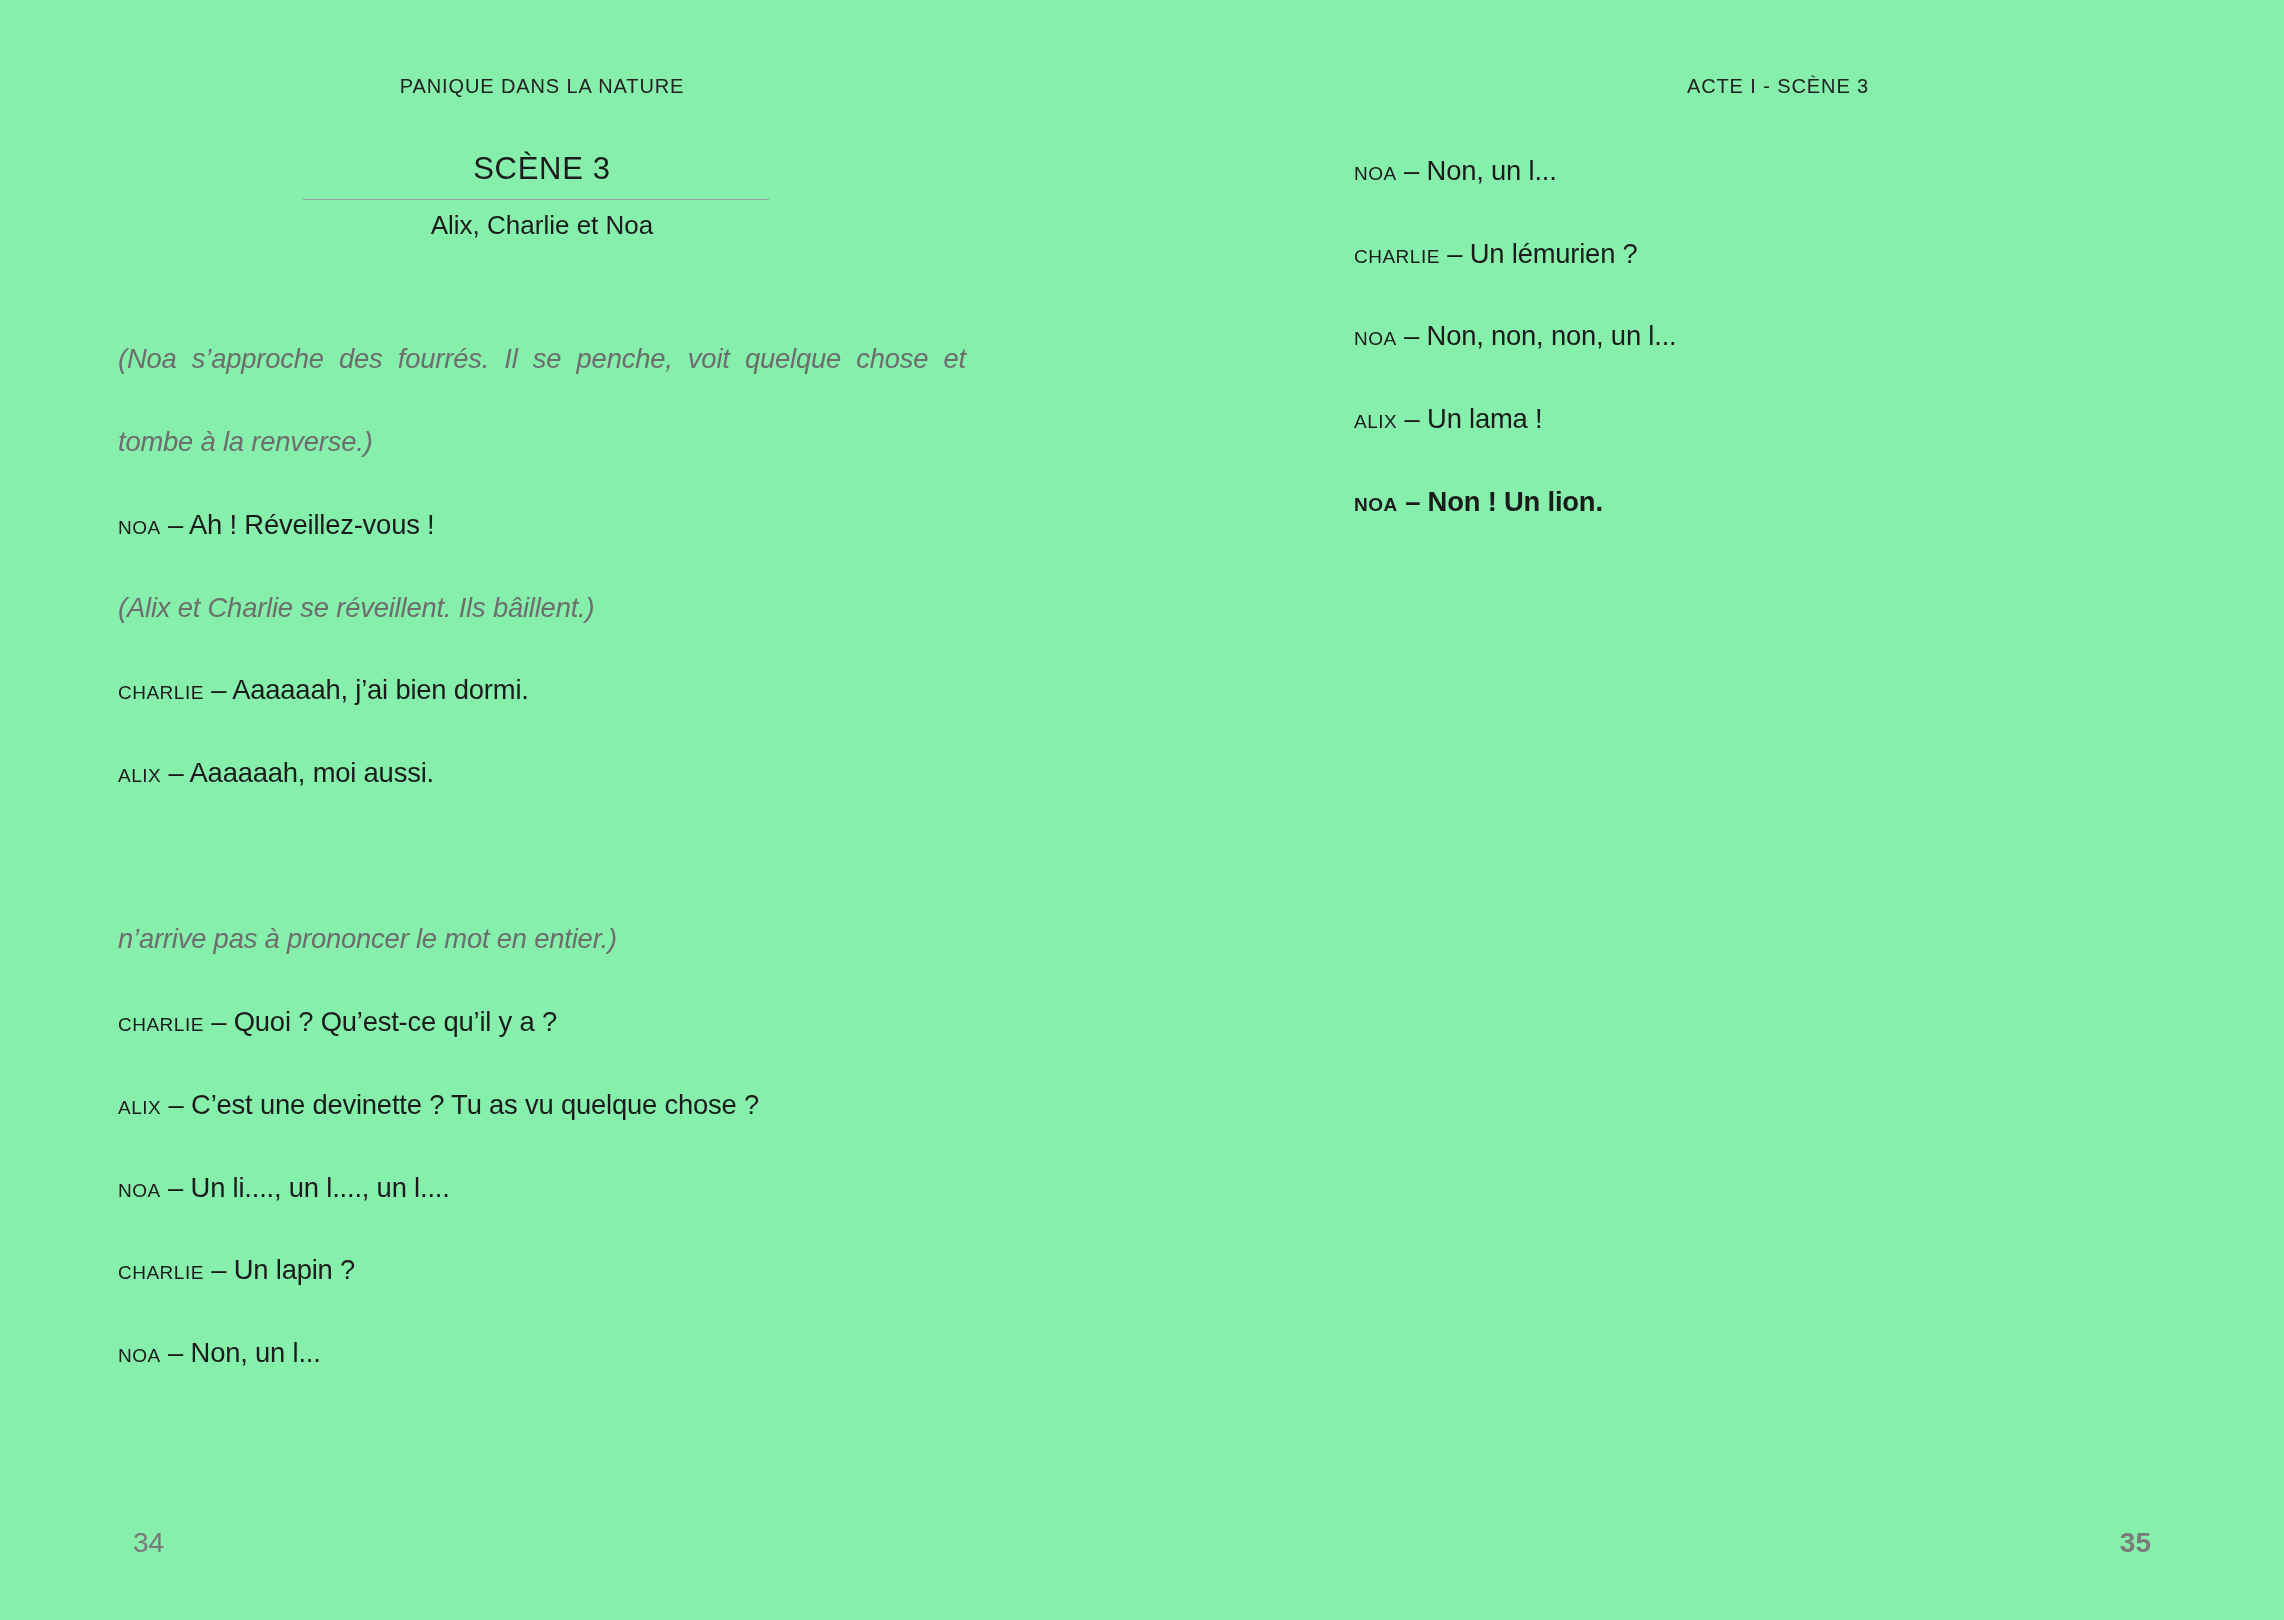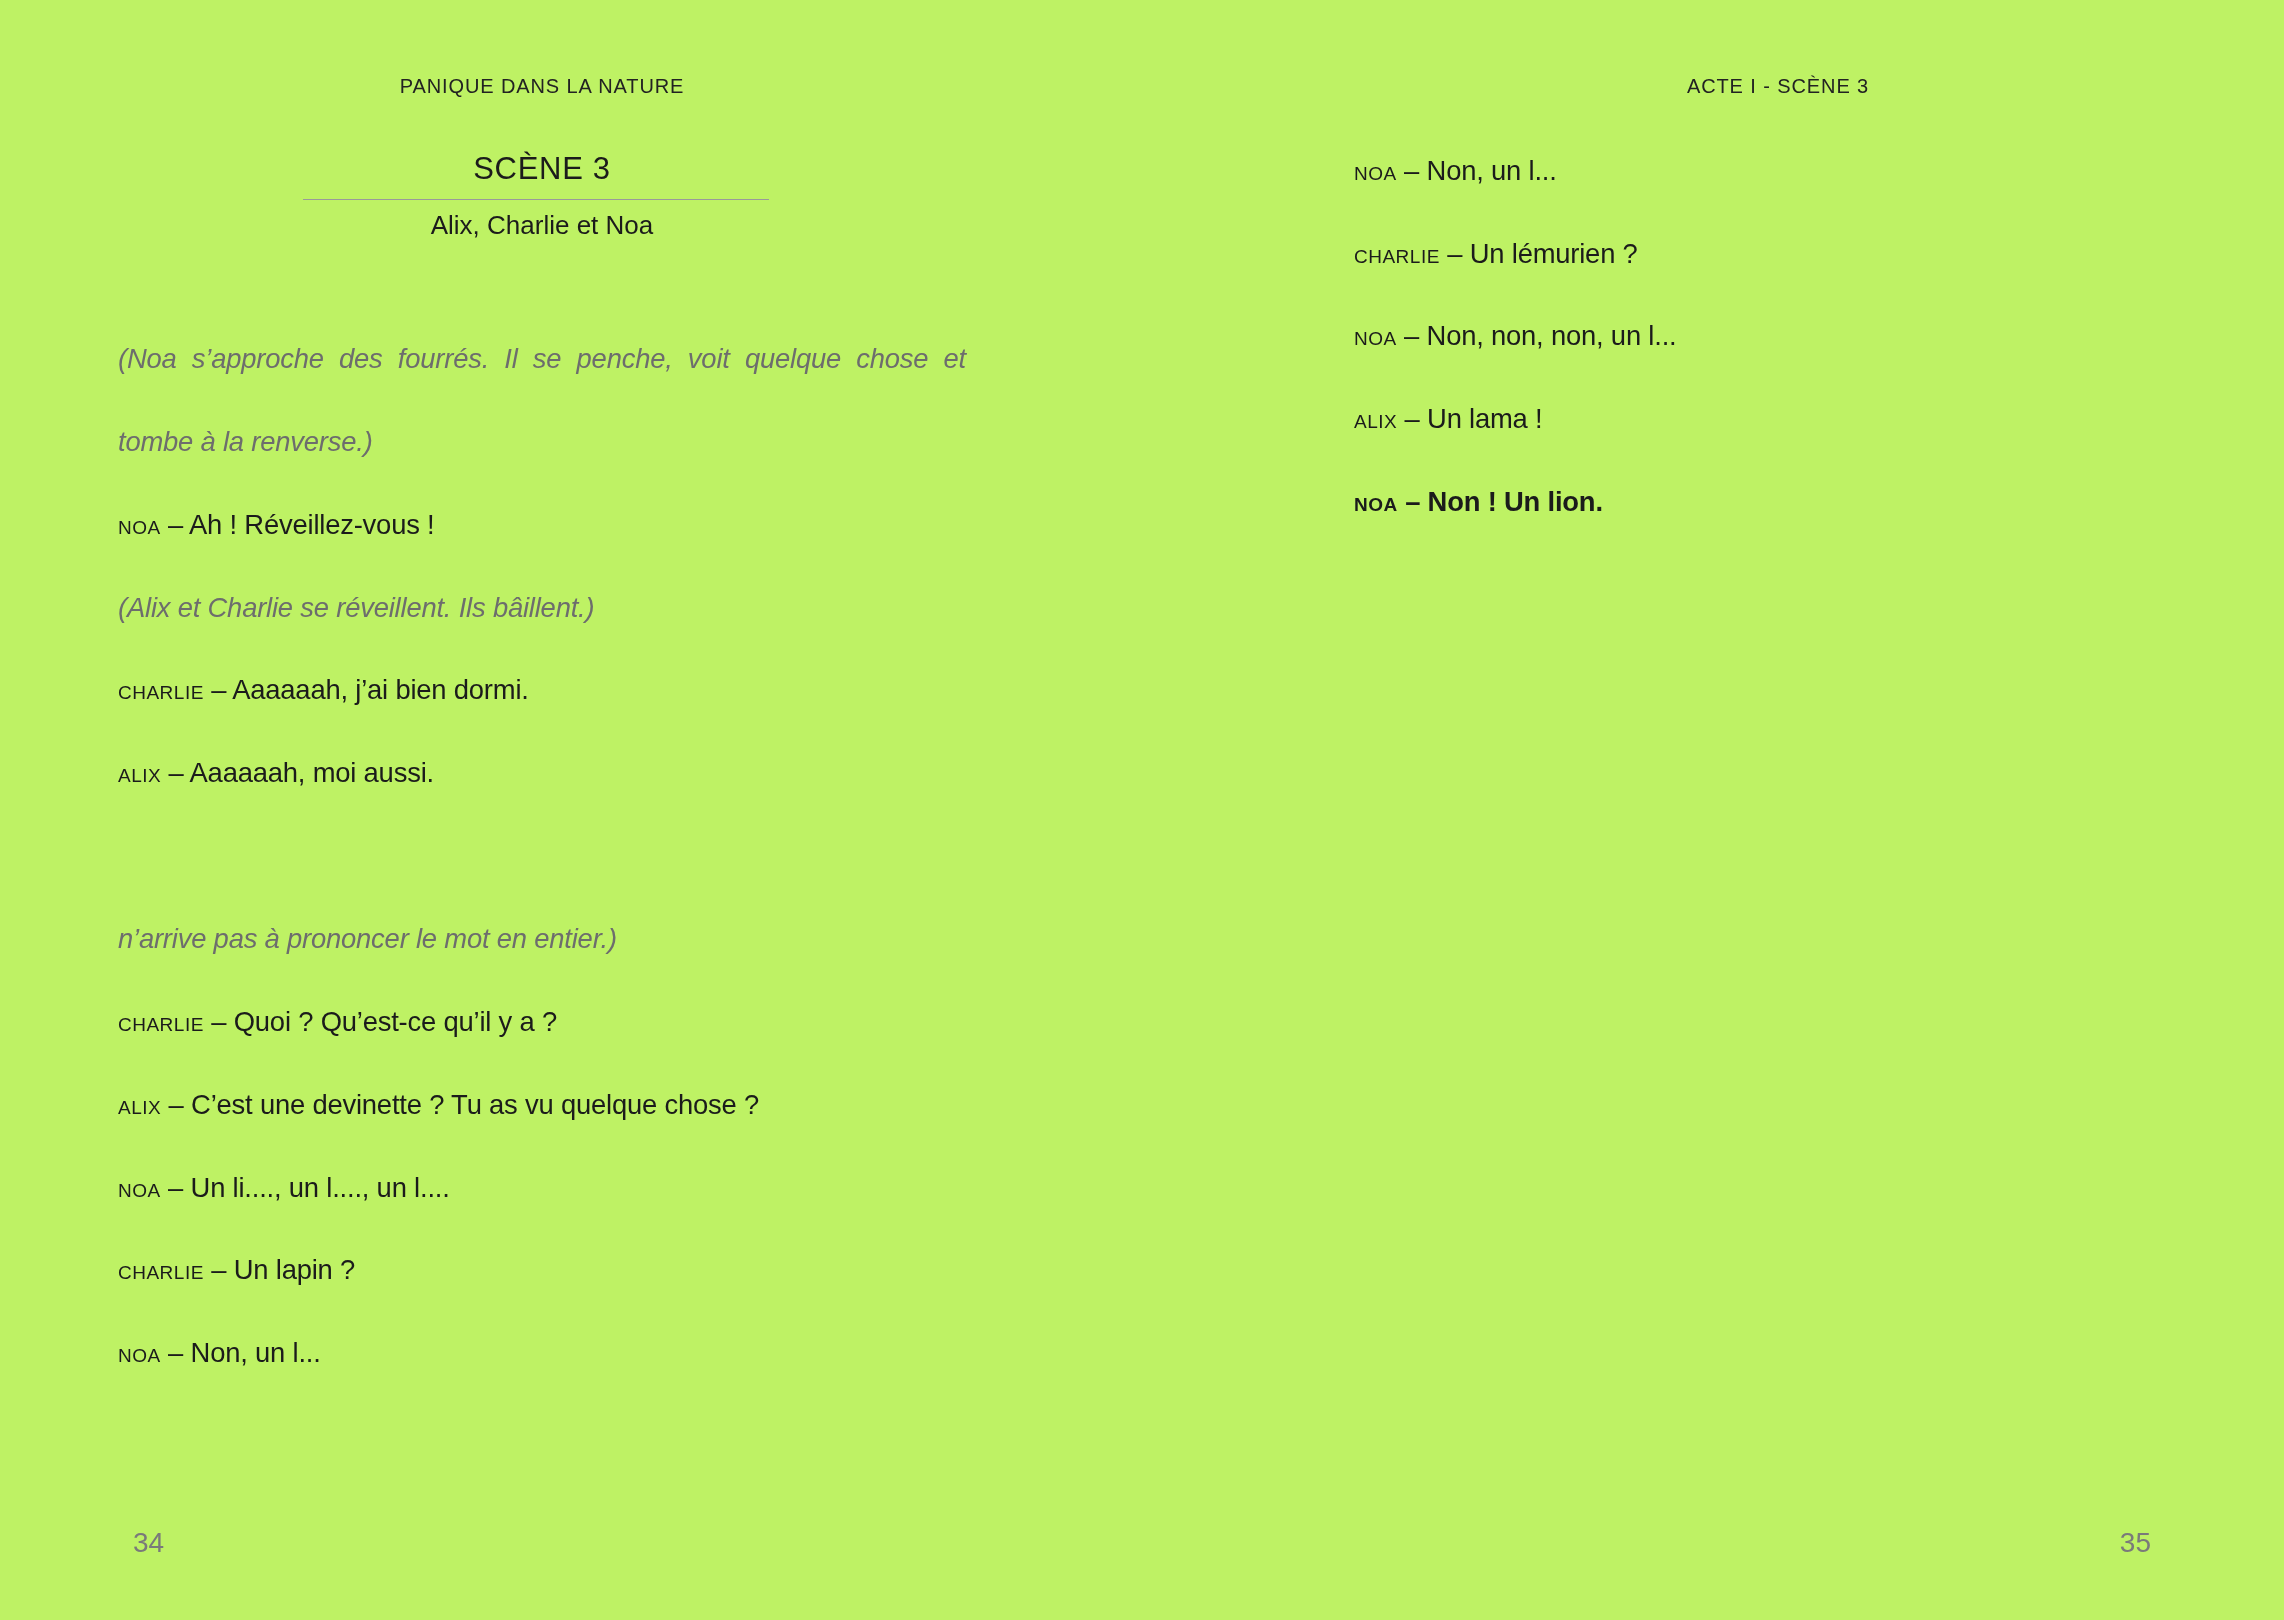--- a/index.html
+++ b/index.html
@@ -2,21 +2,21 @@
 <html lang="fr" style="font-size:10.5px"><head>
 <meta charset="utf-8">
 <title>Panique dans la nature — Acte I, Scène 3</title>
 <style>
   html,body{margin:0;padding:0;}
   body{
     width:2284px;height:1620px;position:relative;overflow:hidden;
     background:#ffffff;color:#1b1b1b;
     font-family:"Liberation Sans", sans-serif;
   }
-  .spread{position:absolute;inset:0;background:#bef264;}
+  .spread{position:absolute;inset:0;background:#86efac;}
   .textblock{position:absolute;top:0;bottom:0;width:848px;}
   #left-block{left:118px;}
   #right-block{left:1354px;}
 
   .running-header{
     position:absolute;top:74px;left:0;width:100%;
     text-align:center;font-size:20px;letter-spacing:0.9px;color:#222222;
     line-height:1.2;
   }
   .scene-title{
@@ -47,21 +47,21 @@
   }
   .speaker{font-size:19px;letter-spacing:0.5px;margin-top:45px;}
   .sep{font-size:27.4px;}
   .stage{color:#6d6d6d;font-style:italic;}
   .dlg{color:#1b1b1b;}
 
   .page-number{
     position:absolute;top:1526px;font-size:28px;color:#7a7a7a;line-height:1.2;
   }
   #page-num-left{left:133px;}
-  #page-num-right{right:133px;text-align:right;}
+  #page-num-right{right:133px;text-align:right;font-weight:bold;}
 </style>
 </head>
 <body>
 
 <div class="spread">
 
   <div class="textblock" id="left-block">
     <div class="running-header">PANIQUE DANS LA NATURE</div>
     <div class="scene-title">SCÈNE 3</div>
     <div class="scene-rule"></div>

